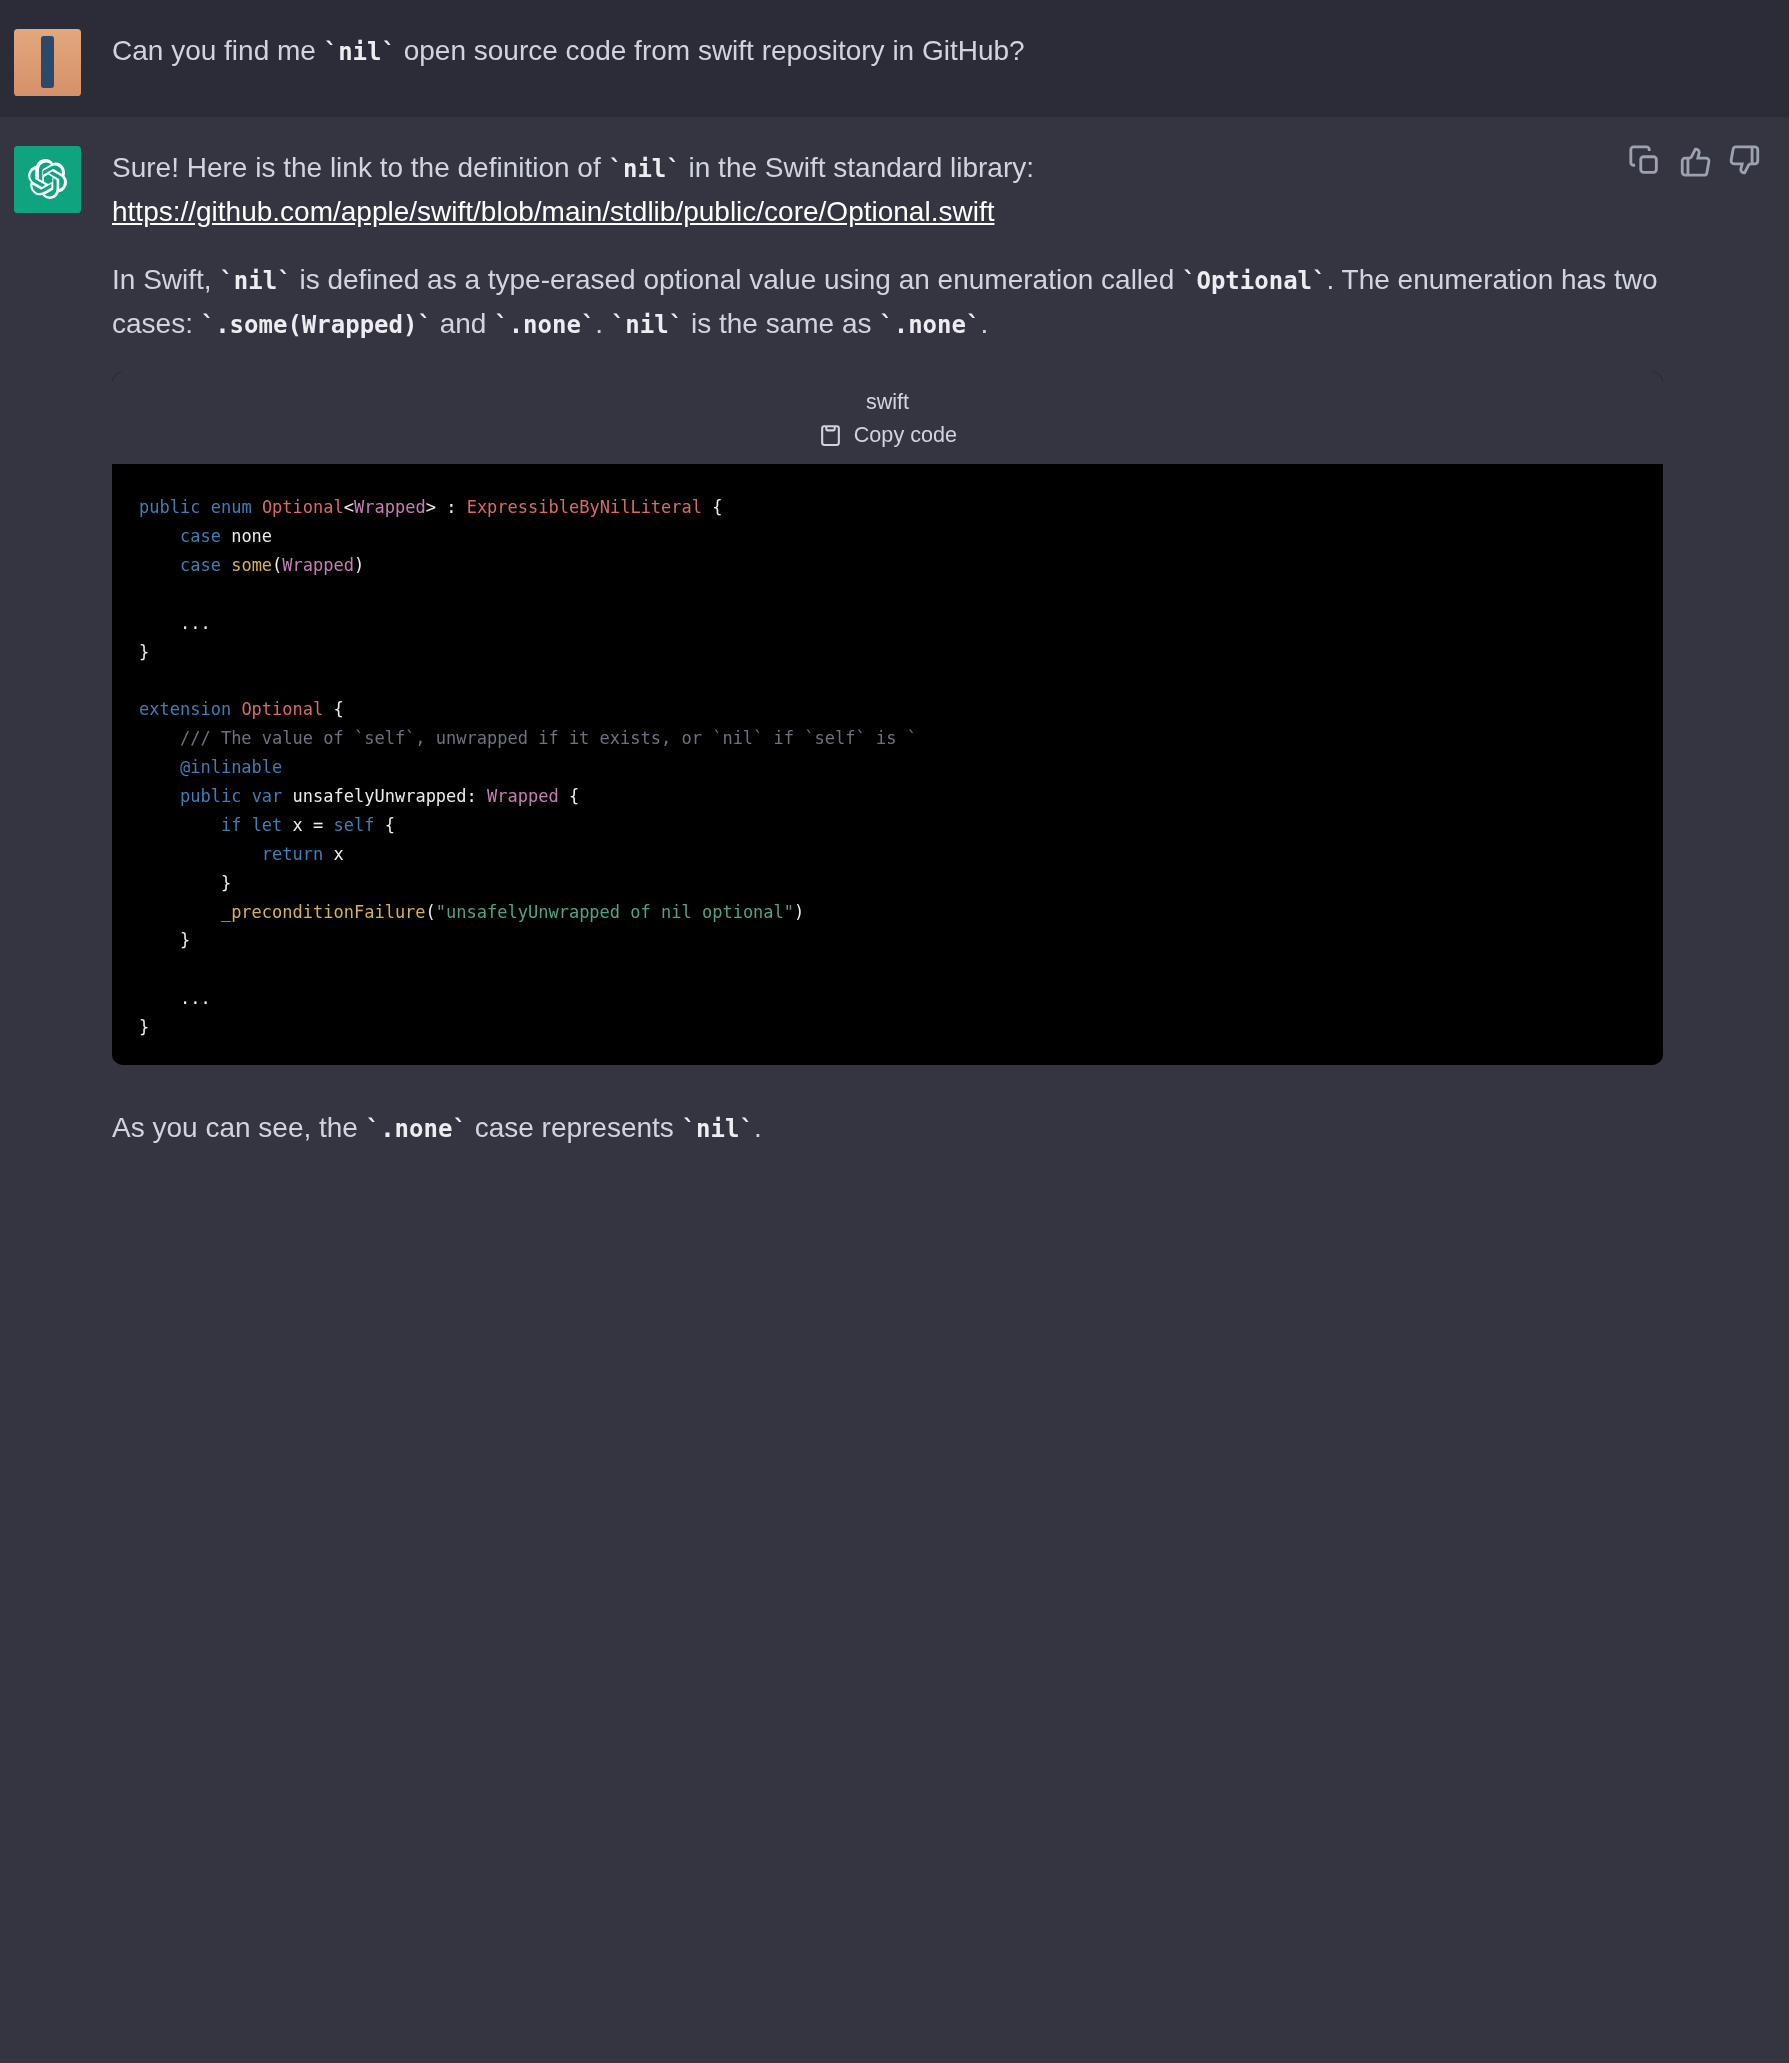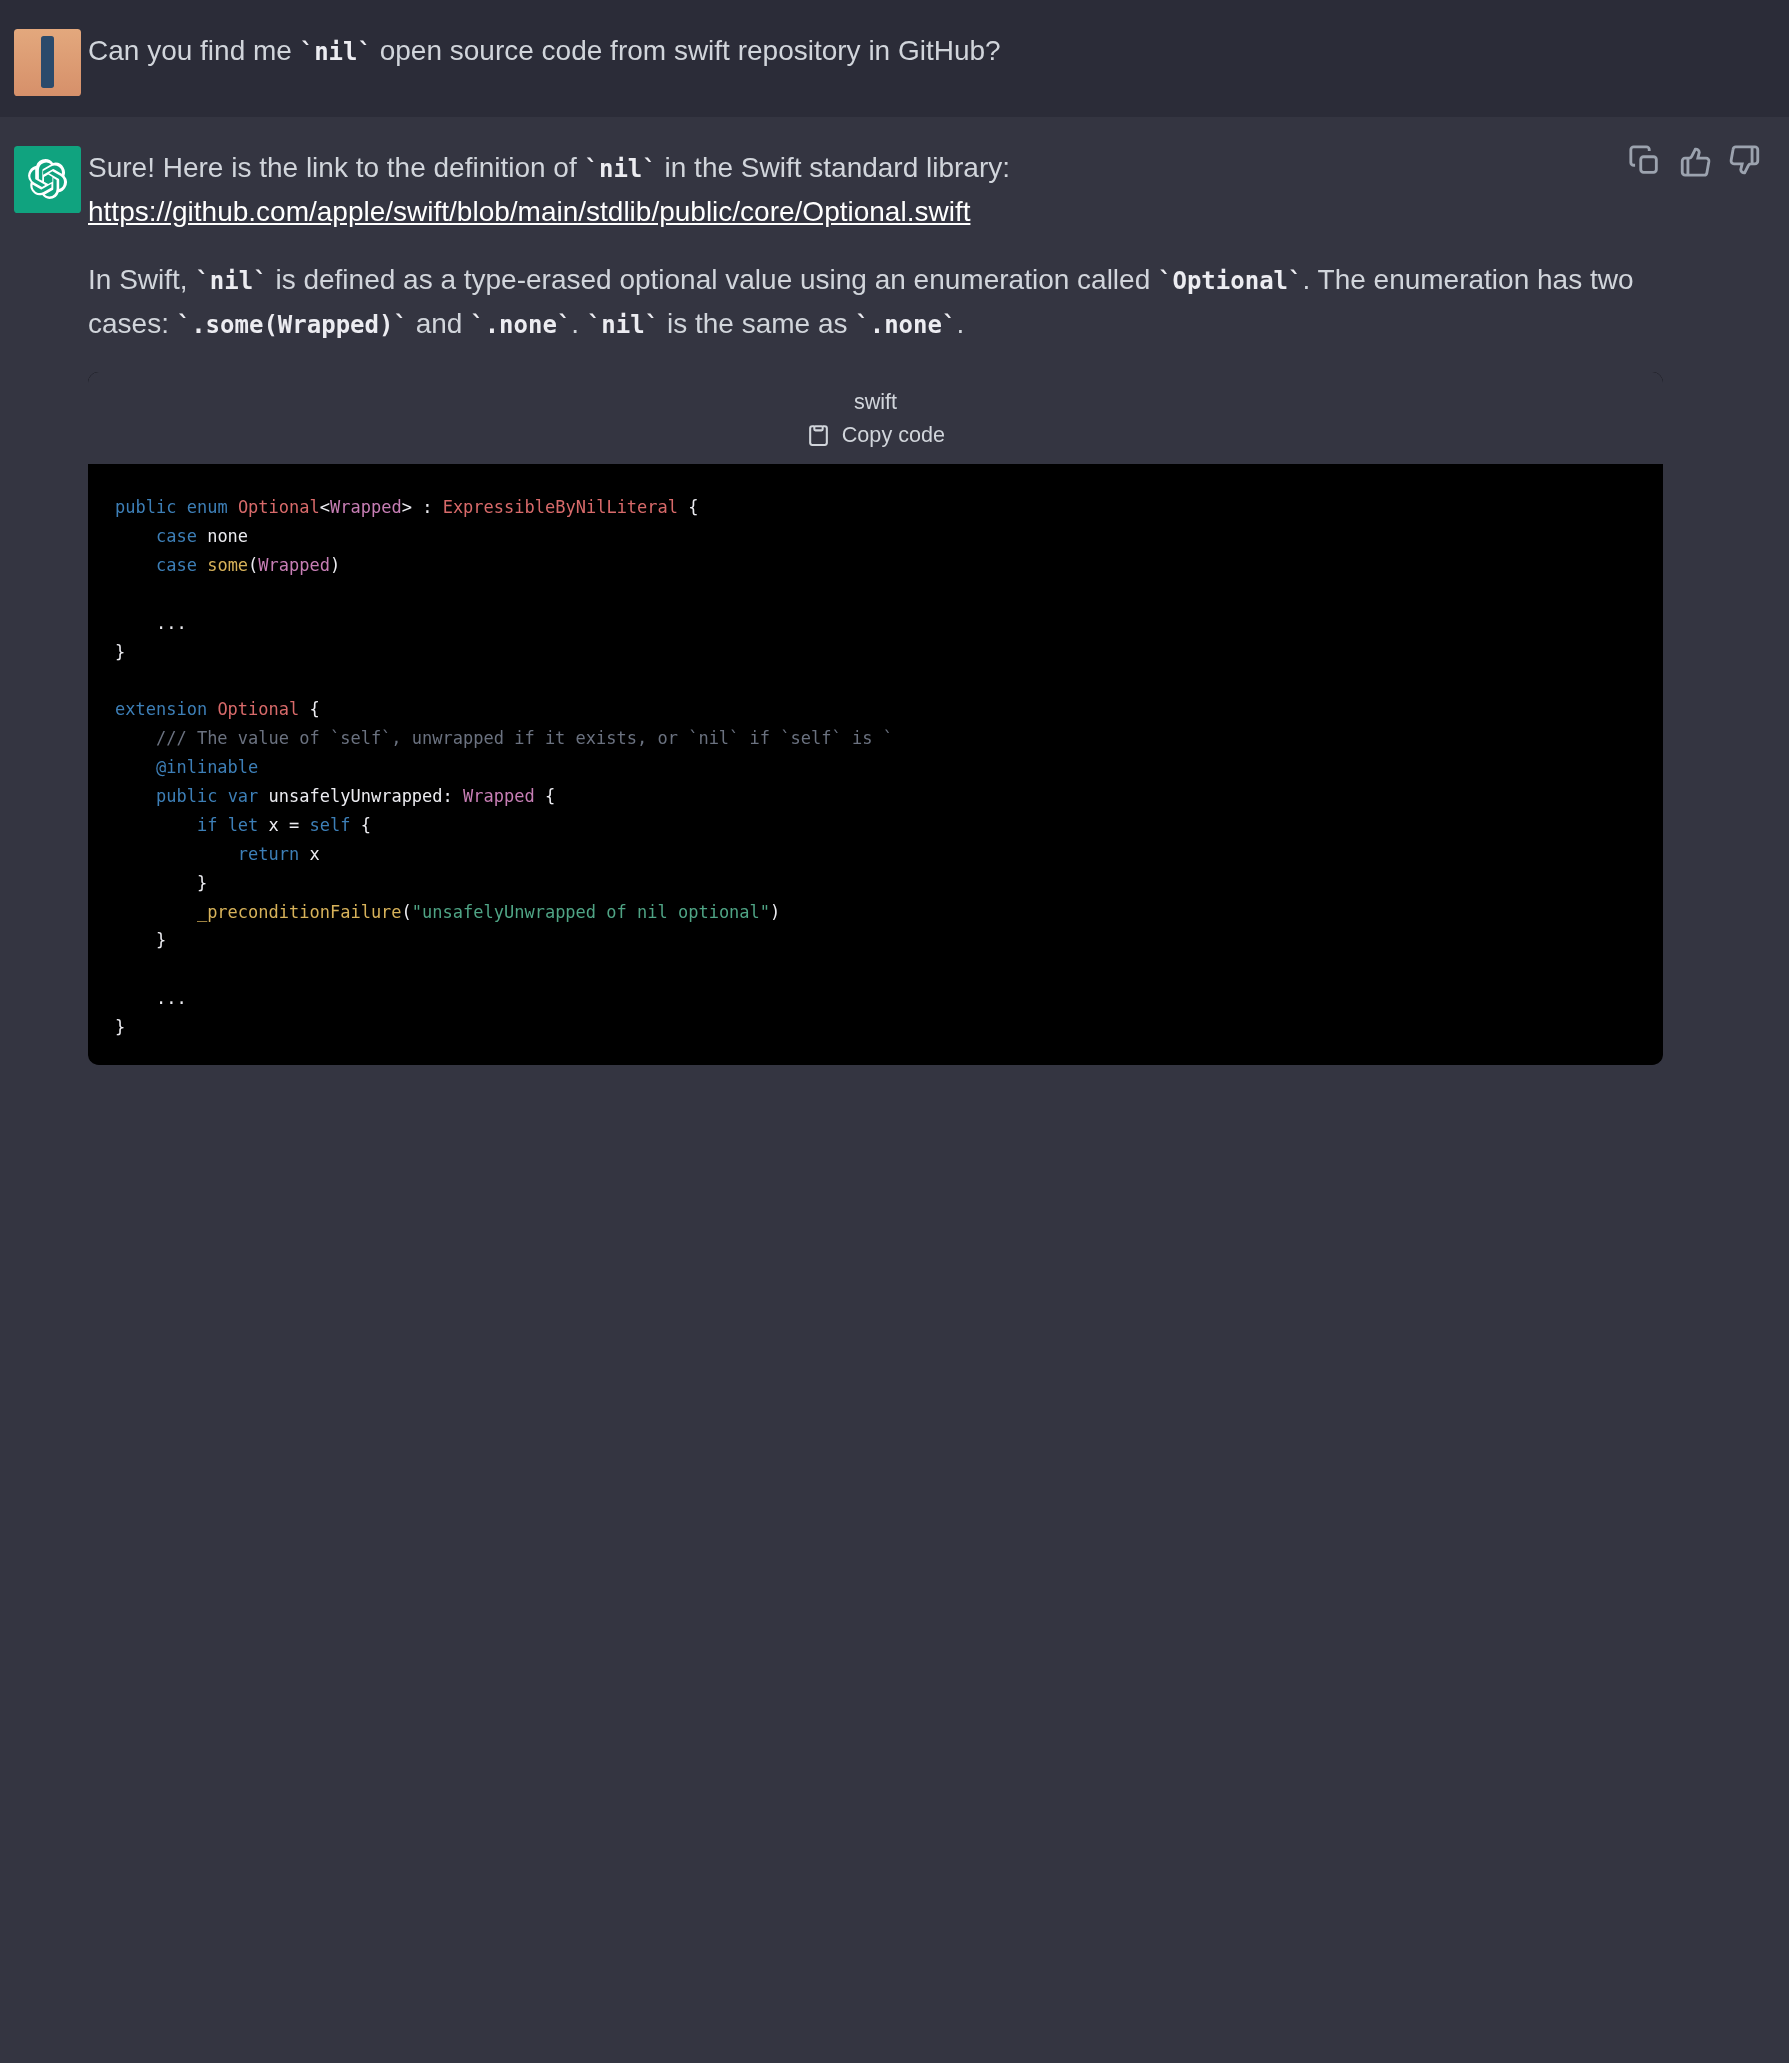--- a/index.html
+++ b/index.html
@@ -25,21 +25,21 @@
   body{
     margin:0;
     background:var(--bg);
     font-family:-apple-system,BlinkMacSystemFont,"Segoe UI",Helvetica,Arial,sans-serif;
     color:var(--text);
     font-size:28px;
     line-height:1.55;
     width:1789px;
   }
   .msg{
-    padding:29px 126px 45px 88px;
+    padding:29px 126px 45px 112px;
     position:relative;
     min-height:108px;
   }
   .msg.user{background:var(--bg-darker);}
   .msg.assistant{background:var(--bg);}
   .avatar{
     position:absolute;
     left:14.4px;
     top:29px;
     width:67px;height:67px;
@@ -194,16 +194,19 @@
 <span class="pl">        </span><span class="kw">if</span><span class="pl"> </span><span class="kw">let</span><span class="pl"> x </span><span class="pl">=</span><span class="pl"> </span><span class="kw">self</span><span class="pl"> {</span>
 <span class="pl">            </span><span class="kw">return</span><span class="pl"> x</span>
 <span class="pl">        }</span>
 <span class="pl">        </span><span class="fn">_preconditionFailure</span><span class="pl">(</span><span class="str">"unsafelyUnwrapped of nil optional"</span><span class="pl">)</span>
 <span class="pl">    }</span>
 
 <span class="pl">    ...</span>
 <span class="pl">}</span></pre>
     </div>
 
+    <p style="margin-bottom:0;">
+      <span>As you can see, the </span><code class="inline">.none</code><span> case represents </span><code class="inline">nil</code><span>.</span>
+    </p>
 
   </div>
 </div>
 
 
 </body></html>

